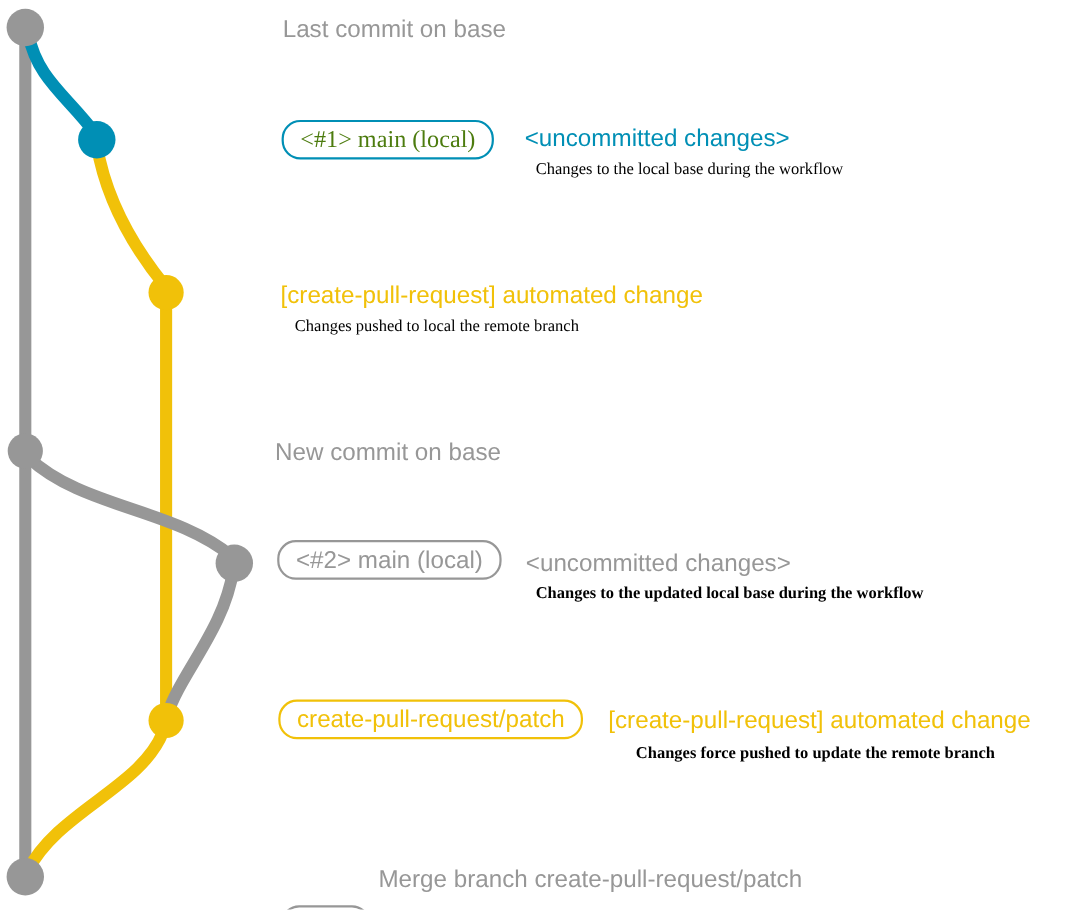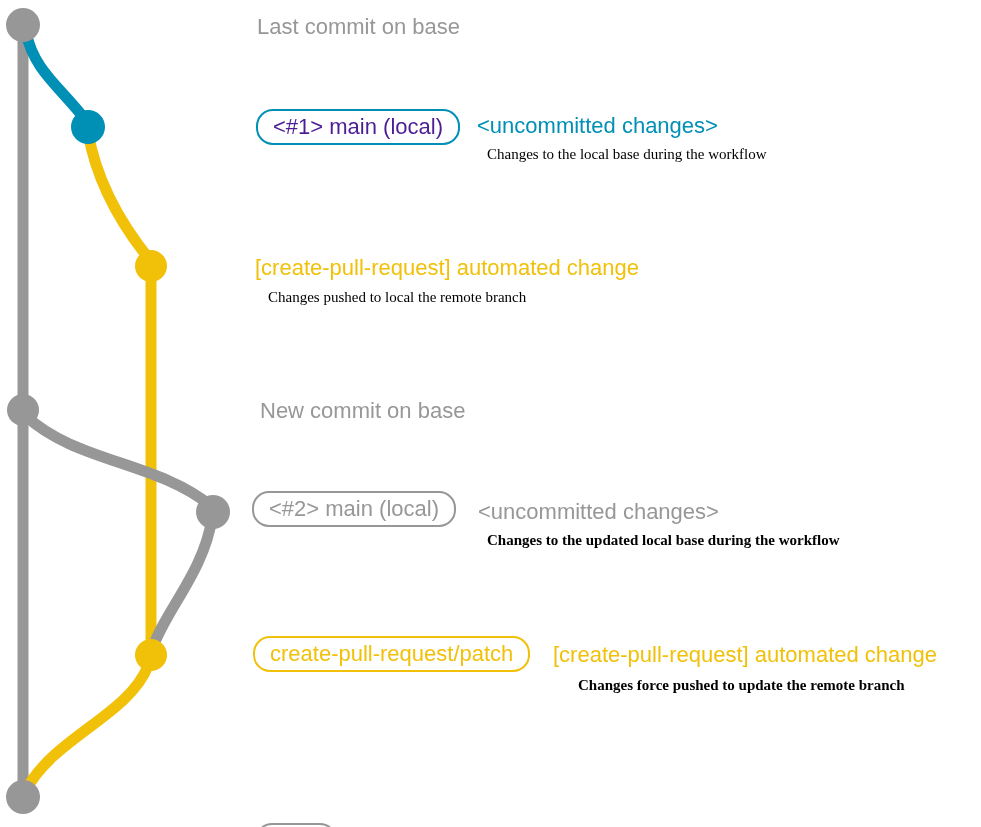--- a/index.html
+++ b/index.html
@@ -31,21 +31,21 @@
   .c-patch { color: #f1c109; }
   .badge {
     display: inline-block;
     font-size: 22px;
     line-height: 26px;
     padding: 3px 15px;
     border-radius: 17px;
     border: 2px solid currentColor;
   }
   .b-base  { color: #979797; border-color: #979797; }
-  .b-local { color: #4c1d95; border-color: #008fb5; }
+  .b-local { color: #4d7c0f; border-color: #008fb5; font-family: Liberation Serif, serif; }
   .b-patch { color: #f1c109; border-color: #f1c109; }
   .desc {
     font-family: "Liberation Serif", serif;
     font-size: 15px;
     line-height: 22px;
     color: #000000;
   }
 </style>
 </head>
 <body>
@@ -72,25 +72,26 @@
 
   <div class="abs label c-base" style="left:257px; top:14px;">Last commit on base</div>
 
   <div class="abs badge b-local" style="left:256px; top:109px;">&lt;#1&gt; main (local)</div>
   <div class="abs title c-local" style="left:477px; top:113px;">&lt;uncommitted changes&gt;</div>
   <div class="abs desc" style="left:487px; top:143px;">Changes to the local base during the workflow</div>
 
   <div class="abs title c-patch" style="left:255px; top:255px;">[create-pull-request] automated change</div>
   <div class="abs desc" style="left:268px; top:286px;">Changes pushed to local the remote branch</div>
 
-  <div class="abs label c-base" style="left:260px; top:398px;">New commit on base</div>
+  <div class="abs label c-base" style="left:250px; top:398px;">New commit on base</div>
 
   <div class="abs badge b-base" style="left:252px; top:491px;">&lt;#2&gt; main (local)</div>
   <div class="abs title c-base" style="left:478px; top:499px;">&lt;uncommitted changes&gt;</div>
   <div class="abs desc" style="left:487px; top:529px;font-weight:bold;">Changes to the updated local base during the workflow</div>
 
   <div class="abs badge b-patch" style="left:253px; top:636px;">create-pull-request/patch</div>
   <div class="abs title c-patch" style="left:553px; top:642px;">[create-pull-request] automated change</div>
   <div class="abs desc" style="left:578px; top:674px;font-weight:bold;">Changes force pushed to update the remote branch</div>
 
   <div class="abs badge b-base" style="left:255px; top:823px;">main</div>
+  <div class="abs title c-base" style="left:344px; top:786px;">Merge branch create-pull-request/patch</div>
 
 </div>
 
 </body></html>

